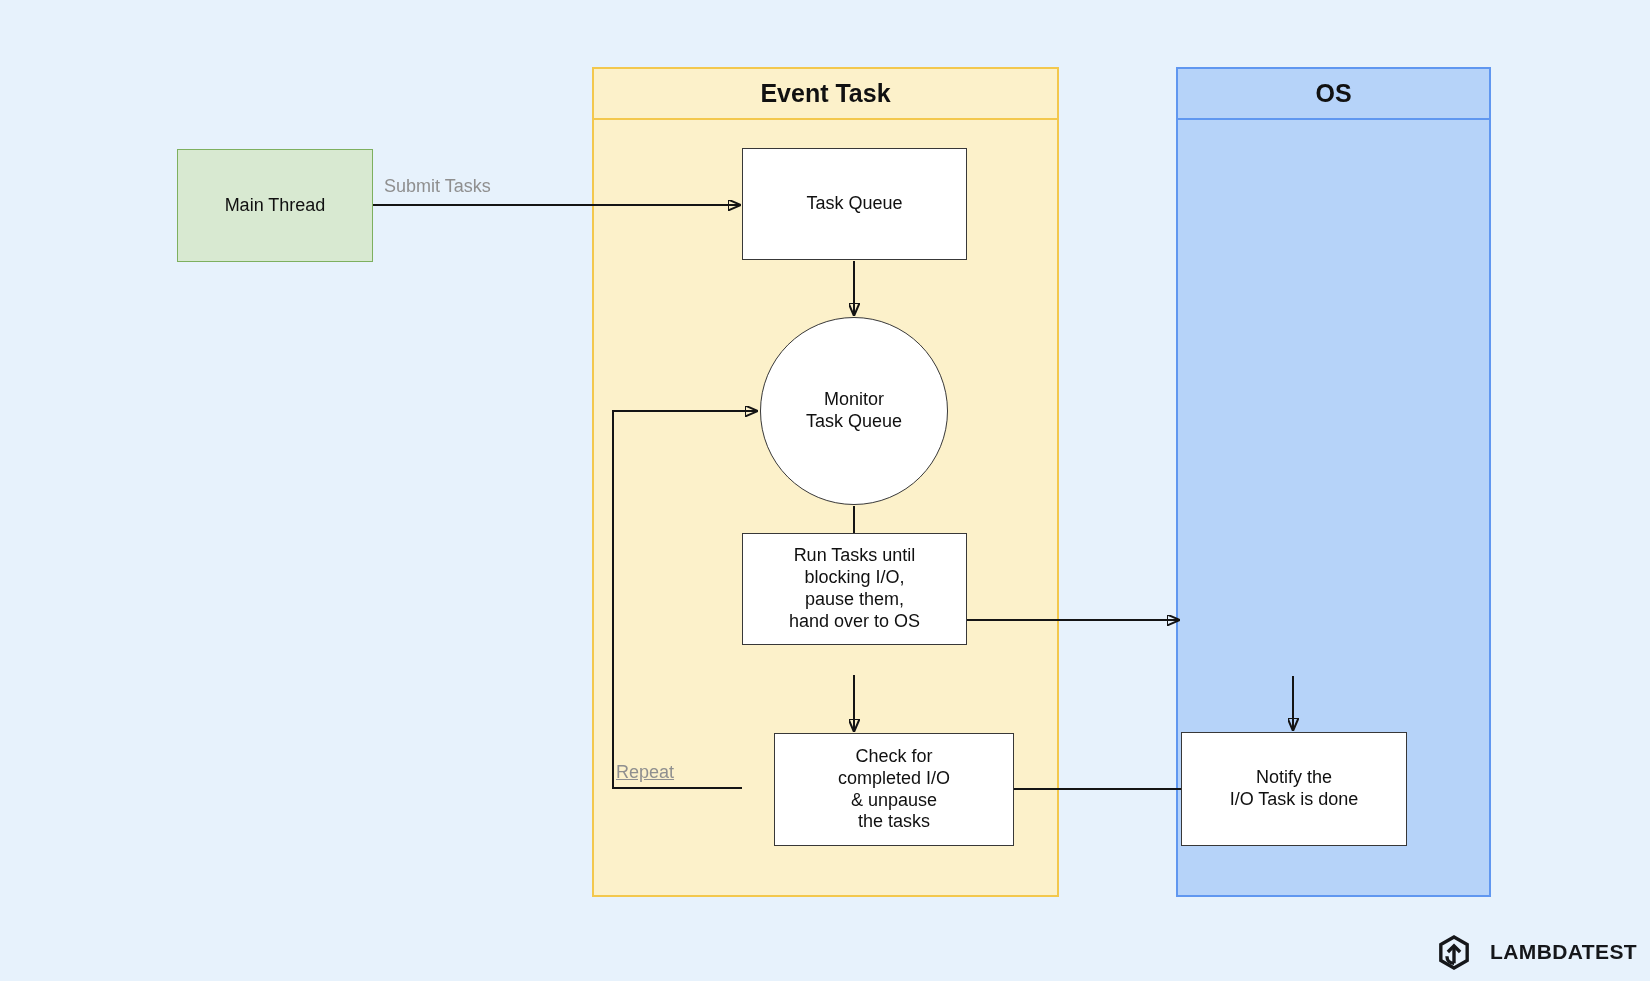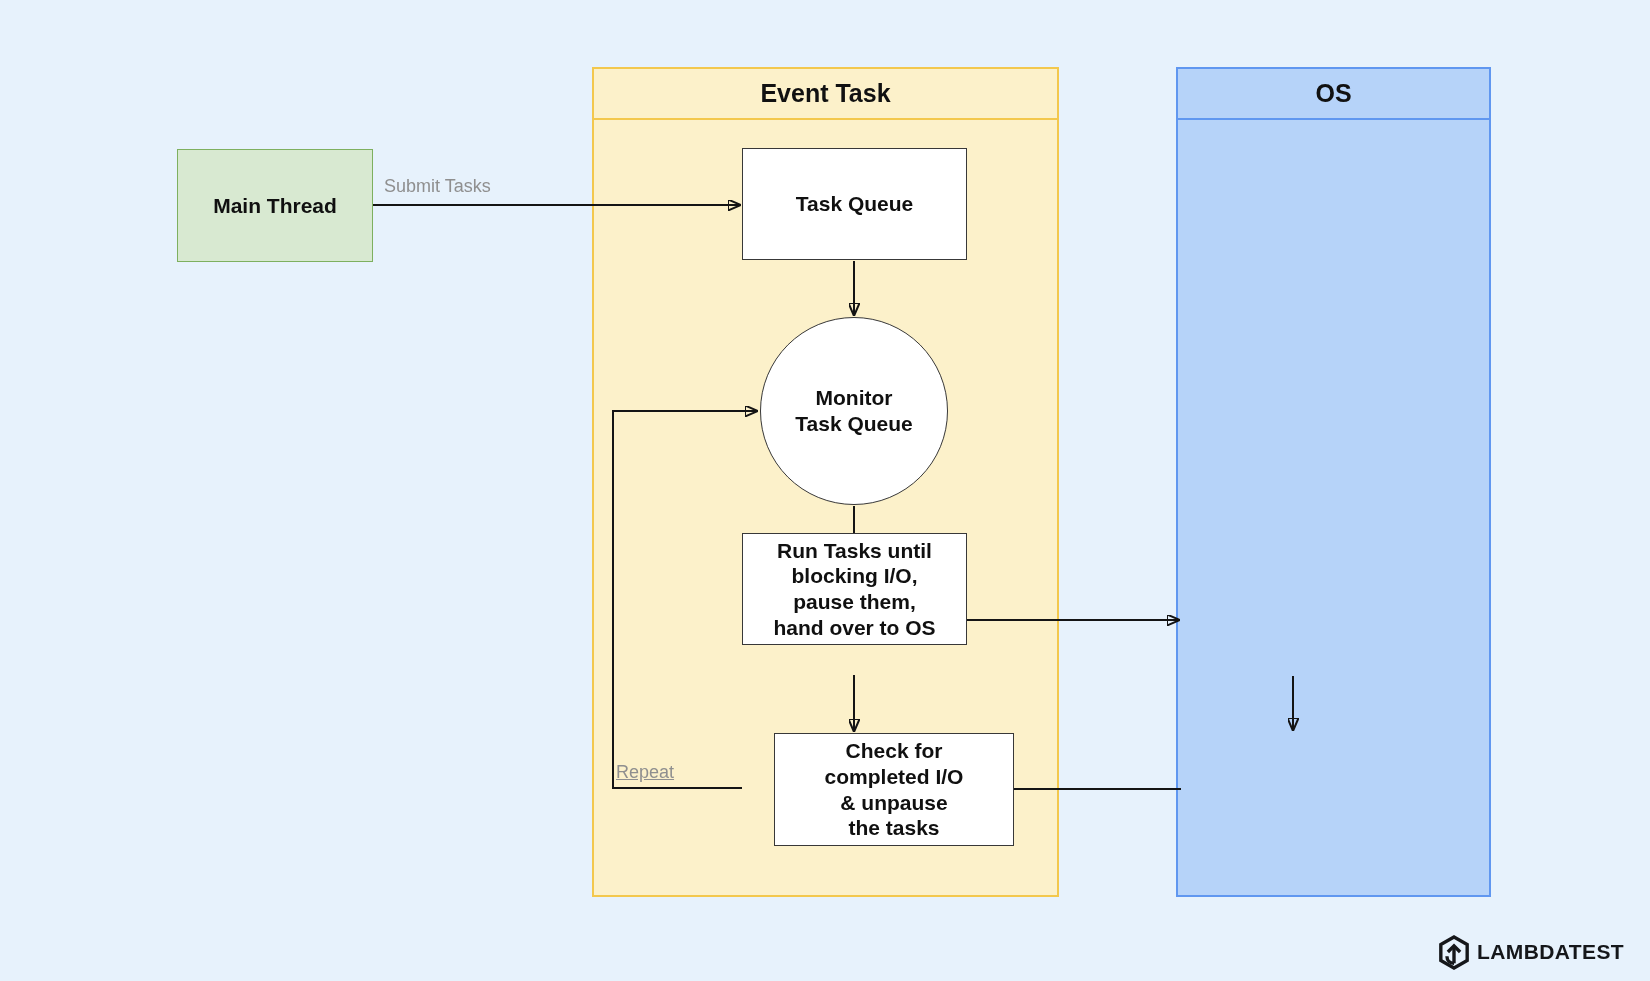--- a/index.html
+++ b/index.html
@@ -46,22 +46,22 @@
   .lane-os .lane-header { border-bottom-color: #6097f0; }
 
   
   .node {
     position: absolute;
     box-sizing: border-box;
     display: flex;
     align-items: center;
     justify-content: center;
     text-align: center;
-    font-size: 21px;
-    font-weight: 700;
+    font-size: 18px;
+    font-weight: 400;
     line-height: 1.22;
     color: #101010;
     white-space: pre-line;
     z-index: 3;
   }
   .node-rect {
     background: #ffffff;
     border: 1.5px solid #383838;
   }
   .node-mainthread {
@@ -107,21 +107,21 @@
     stroke-linejoin: miter;
   }
 
   
   .brand {
     position: absolute;
     left: 1438px; top: 930px;
     height: 44px;
     display: flex;
     align-items: center;
-    gap: 7px;
+    gap: 20px;
     z-index: 5;
   }
   .brand-text {
     font-size: 21px;
     font-weight: 800;
     letter-spacing: 0.4px;
     color: #15171a;
   }
 </style>
 </head>
@@ -164,20 +164,22 @@
 blocking I/O,
 pause them,
 hand over to OS</div>
 
   <div class="node node-rect node-check">Check for
 completed I/O
 &amp; unpause
 the tasks</div>
 
 
+  <div class="node node-rect node-notify">Notify the
+I/O Task is done</div>
 
   <div class="edge-label label-submit">Submit Tasks</div>
 
   <div class="edge-label label-repeat">Repeat</div>
 
   <div class="brand">
     <svg width="32" height="37" viewBox="0 0 34 39">
       <path d="M17,3 L31,11 V28 L17,36 L3,28 V11 Z" fill="none" stroke="#15171a" stroke-width="3.6" stroke-linejoin="miter"></path>
       <path d="M17,31 C12.5,31 9.5,28 9.5,23.5" fill="none" stroke="#15171a" stroke-width="3.6" stroke-linecap="butt"></path>
       <path d="M17,31 V13.5" fill="none" stroke="#15171a" stroke-width="3.6"></path>

